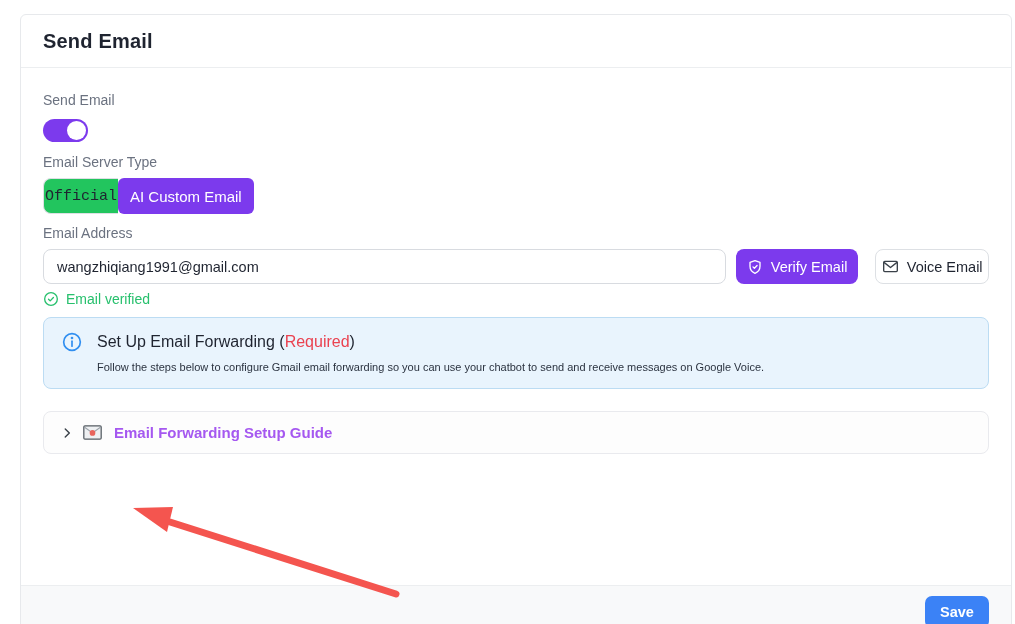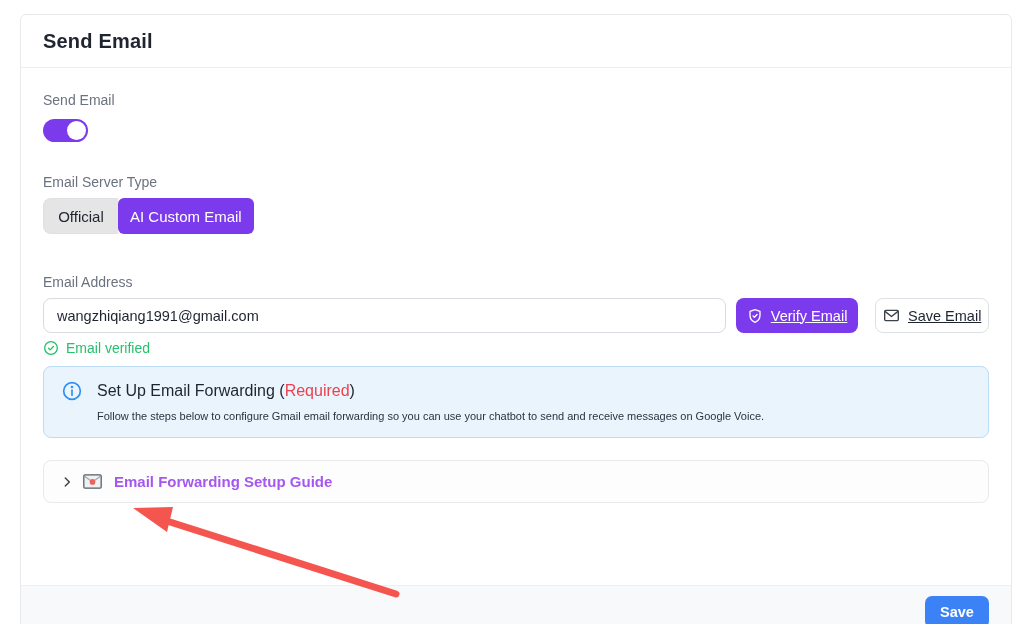--- a/index.html
+++ b/index.html
@@ -21,35 +21,35 @@
   
   .toggle { margin-top:11px; width:45px; height:23px; border-radius:12px;
     background:#7c3aed; position:relative; cursor:pointer; }
   .toggle-knob { position:absolute; top:2px; right:2px; width:19px; height:19px;
     border-radius:50%; background:#ffffff; }
 
   
   .segmented { margin-top:8px; display:flex; }
   .seg-btn { height:36px; display:flex; align-items:center; justify-content:center;
     font-size:15px; cursor:pointer; }
-  .seg-official { width:75px; background:#e5e5e5; border:1px solid #dde0e4;
-    border-right:none; border-radius:8px 0 0 8px; color:#1f2430; }
+  .seg-official { width:75px; background:#22c55e; border:1px solid #dde0e4;
+    border-right:none; border-radius:8px 0 0 8px; color:#1f2430;font-family:Liberation Mono, monospace; }
   .seg-active { padding:0 12px; background:#7c3aed; color:#ffffff; border-radius:6px;
     font-weight:400; }
 
-  .mt28 { margin-top:40px; }
-  .mt32 { margin-top:32px; }
+  .mt28 { margin-top:11px; }
+  .mt32 { margin-top:12px; }
 
   
   .email-row { margin-top:8px; display:flex; align-items:center; }
   .email-input { width:685px; height:35px; border:1px solid #d8dbe0; border-radius:8px;
     padding:0 13px; font-size:14.5px; color:#1f2430; outline:none;
     font-family:"Liberation Sans","DejaVu Sans",sans-serif; }
   .btn { height:35px; display:flex; align-items:center; justify-content:center;
-    border-radius:8px; font-size:14.5px; cursor:pointer; gap:8px;text-decoration:underline; }
+    border-radius:8px; font-size:14.5px; cursor:pointer; gap:8px; }
   .btn-verify { margin-left:10px; width:123px; background:#7c3aed; color:#ffffff; border:none; }
   .btn-test { margin-left:17px; width:114px; background:#ffffff; color:#1f2430;
     border:1px solid #dde0e4; }
 
   .verified-row { margin-top:7px; display:flex; align-items:center; gap:7px; }
   .verified-text { font-size:14px; color:#27c06d; }
 
   
   .info-box { margin-top:10px; background:#e9f4fd; border:1px solid #bcdcf3;
     border-radius:8px; padding:14px 18px 15px 18px; }
@@ -111,21 +111,21 @@
           </span>
           <span>Verify Email</span>
         </button>
         <button class="btn btn-test">
           <span class="icon">
             <svg width="17" height="15" viewBox="0 0 24 22" fill="none" stroke="#3a4149" stroke-width="2" stroke-linejoin="round">
               <rect x="2" y="3.5" width="20" height="15" rx="1.5"></rect>
               <path d="M2.5 5 L12 12.5 L21.5 5"></path>
             </svg>
           </span>
-          <span>Save Email</span>
+          <span>Voice Email</span>
         </button>
       </div>
 
       <div class="verified-row">
         <span class="icon">
           <svg width="16" height="16" viewBox="0 0 24 24" fill="none" stroke="#27c06d" stroke-width="2" stroke-linecap="round" stroke-linejoin="round">
             <circle cx="12" cy="12" r="9.5"></circle>
             <path d="M8.3 12.3 l2.5 2.5 4.8-5"></path>
           </svg>
         </span>

